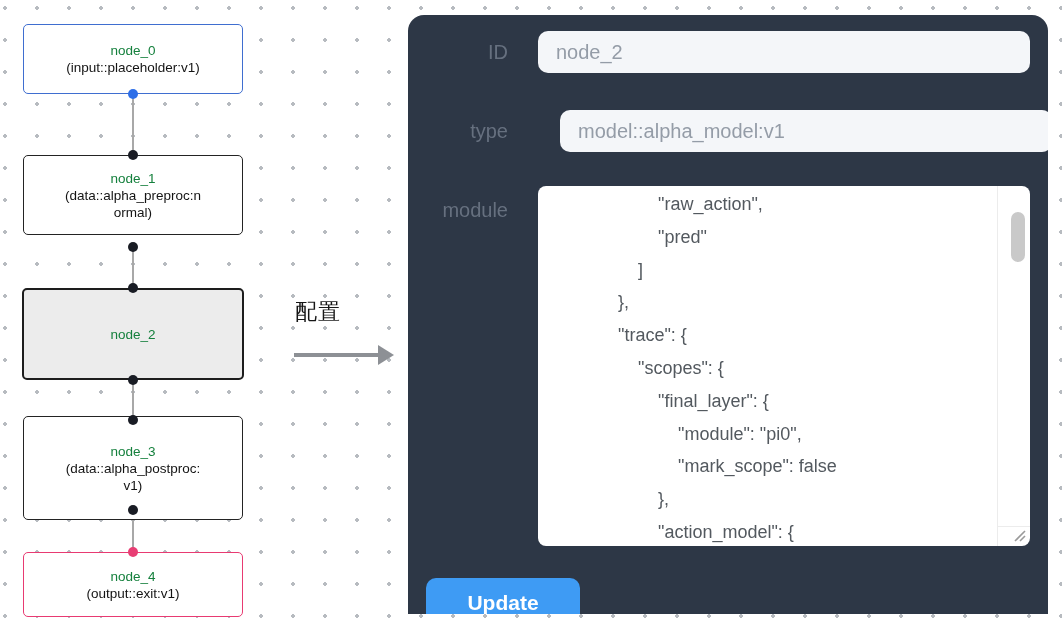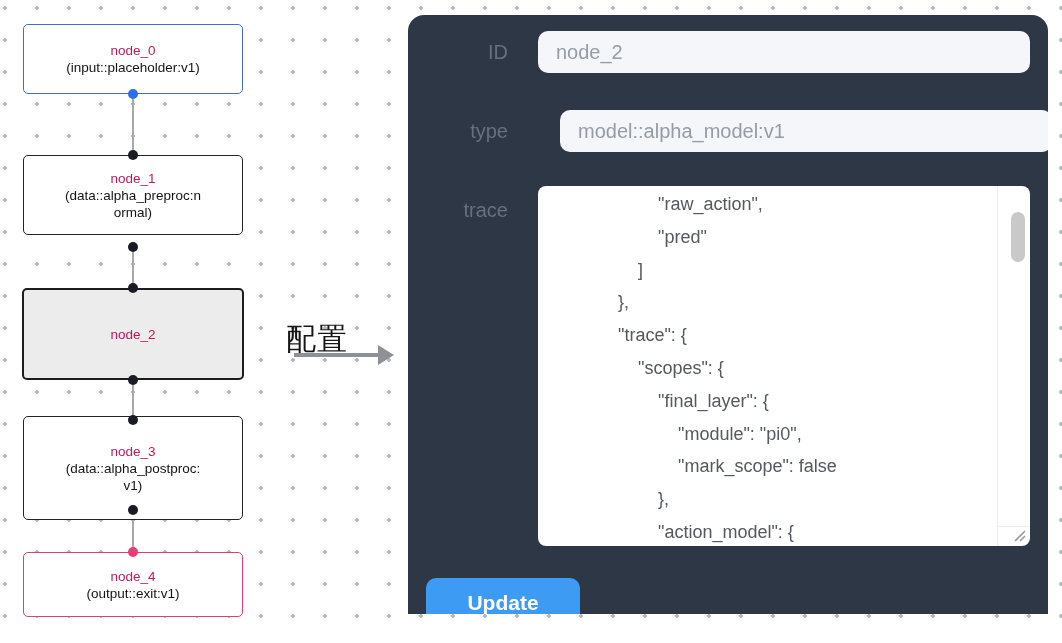--- a/index.html
+++ b/index.html
@@ -16,32 +16,32 @@
   .white-bottom { position:absolute; left:400px; top:620px; width:662px; height:23px; background:#ffffff; }
 
   
   .node {
     position:absolute; left:23px; width:220px;
     background:#ffffff; border:1.5px solid #232323; border-radius:5px;
     display:flex; flex-direction:column; align-items:center; justify-content:center;
     cursor:pointer;
   }
   .node-text { width:141px; text-align:center; font-size:13.5px; line-height:17px; color:#141414; word-break:break-all; }
-  .node-title { font-size:13.5px; line-height:17px; color:#be185d; text-align:left; }
+  .node-title { font-size:13.5px; line-height:17px; color:#15803d; text-align:left; }
   .node.input  { border-color:#3f6ed0; }
   .node.selected { left:22px; width:222px; background:#ececec; border-width:2px; border-color:#1d1d1d; }
   .node.output { border-color:#e83a72; }
 
   .edge { position:absolute; left:132px; width:2px; background:#a8a8a8; }
   .handle { position:absolute; left:128px; width:10px; height:10px; border-radius:50%; background:#191c24; cursor:crosshair; }
   .handle.blue { background:#2e6fe8; }
   .handle.pink { background:#e83e74; }
 
   
-  .arrow-label { position:absolute; left:286px; top:297px; font-size:30px; color:#161616; letter-spacing:1px;margin-top:22px; }
+  .arrow-label { position:absolute; left:295px; top:297px; font-size:22px; color:#161616; letter-spacing:1px; }
   .arrow { position:absolute; left:294px; top:345px; width:103px; height:20px; }
   .arrow .shaft { position:absolute; left:0; top:8px; width:86px; height:4px; background:#8d9095; }
   .arrow .head  { position:absolute; left:84px; top:0; width:0; height:0;
                   border-left:16px solid #8d9095; border-top:10px solid transparent; border-bottom:10px solid transparent; }
 
   
   .panel {
     position:absolute; left:408px; top:15px; width:640px; height:599px;
     background:#2d3746; border-radius:16px 16px 0 0; overflow:hidden;
   }
@@ -123,21 +123,21 @@
     <div class="head"></div>
   </div>
 
   <div class="panel">
     <div class="field-label" style="top:25px;">ID</div>
     <input class="txt-input" style="top: 16px;" type="text" value="node_2">
 
     <div class="field-label" style="top:104px;">type</div>
     <input class="txt-input" style="top: 95px; margin-left: 22px;" type="text" value="model::alpha_model:v1">
 
-    <div class="field-label" style="top:183px;">trace</div>
+    <div class="field-label" style="top:183px;">module</div>
     <div class="config-box">
       <pre>                    "raw_action",
                     "pred"
                 ]
             },
             "trace": {
                 "scopes": {
                     "final_layer": {
                         "module": "pi0",
                         "mark_scope": false

